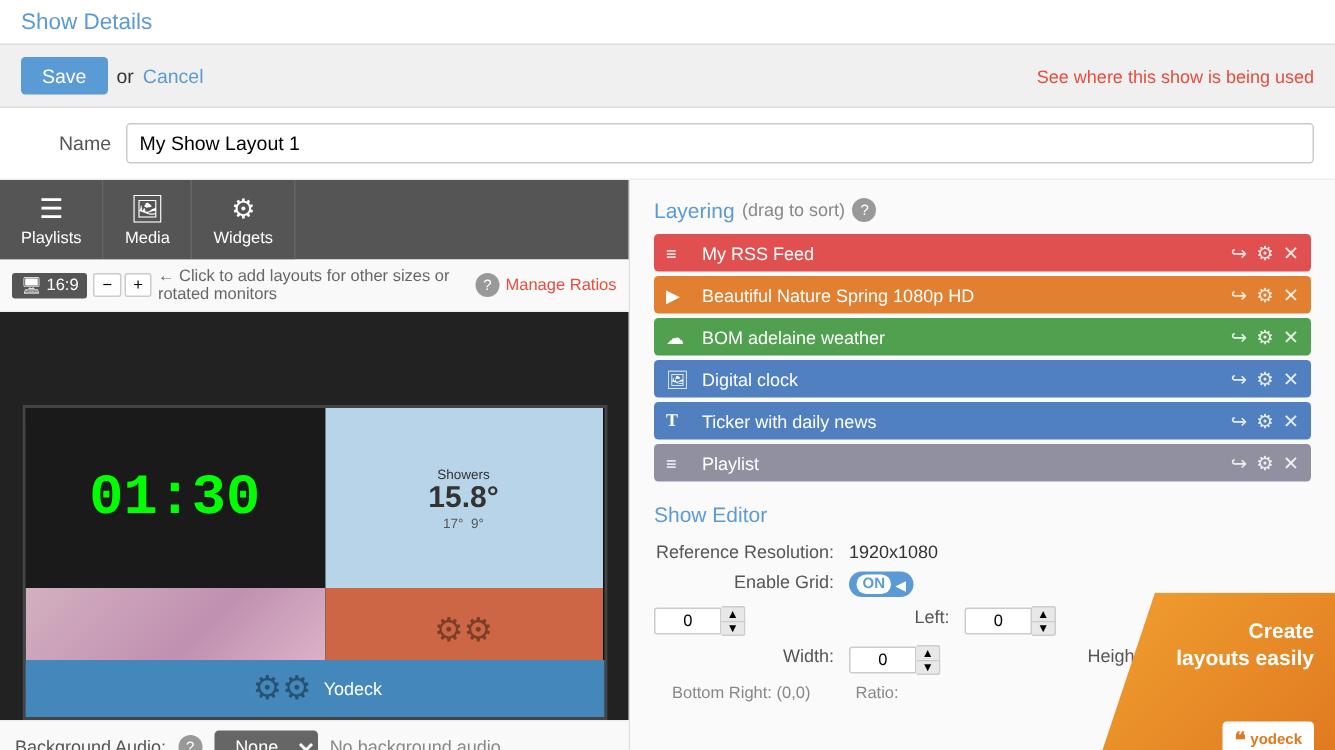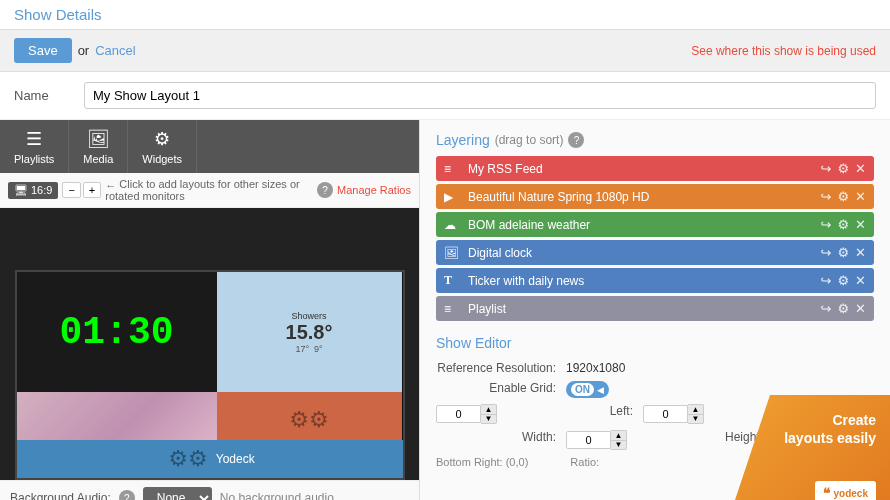--- a/index.html
+++ b/index.html
@@ -6,21 +6,21 @@
     body { font-family: Arial, sans-serif; font-size: 13px; background: #f5f5f5; color: #333; width: 890px; height: 500px; overflow: hidden; }
 
     .top-bar { background: #fff; border-bottom: 1px solid #ddd; padding: 6px 14px; }
     .page-title { color: #5b9bd5; font-size: 15px; font-weight: normal; }
 
     .action-bar { background: #f0f0f0; border-bottom: 1px solid #ddd; padding: 8px 14px; display: flex; justify-content: space-between; align-items: center; }
     .save-btn { background: #5b9bd5; color: #fff; border: none; padding: 5px 14px; border-radius: 3px; cursor: pointer; font-size: 13px; }
     .see-where { color: #e74c3c; font-size: 12px; cursor: pointer; }
 
     .name-row { background: #fff; border-bottom: 1px solid #eee; padding: 10px 14px; display: flex; align-items: center; }
-    .name-label { width: 60px; text-align: left; margin-right: 10px; color: #555; }
+    .name-label { width: 60px; text-align: right; margin-right: 10px; color: #555; }
     .name-input { flex: 1; border: 1px solid #ccc; padding: 5px 8px; border-radius: 3px; font-size: 13px; }
 
     .main-content { display: flex; height: calc(500px - 105px); }
 
     .left-panel { width: 420px; background: #fff; border-right: 1px solid #ddd; display: flex; flex-direction: column; }
 
     .toolbar { background: #555; display: flex; align-items: stretch; }
     .toolbar-btn { background: #555; color: #fff; border: none; padding: 8px 14px; cursor: pointer; display: flex; flex-direction: column; align-items: center; font-size: 11px; gap: 3px; border-right: 1px solid #666; }
     .toolbar-btn .icon { font-size: 18px; }
 
@@ -84,21 +84,21 @@
     .toggle-switch { display: inline-flex; align-items: center; background: #5b9bd5; border-radius: 10px; padding: 2px 5px; gap: 3px; font-size: 10px; color: #fff; cursor: pointer; }
     .toggle-on { background: #fff; color: #5b9bd5; border-radius: 8px; padding: 1px 4px; font-size: 10px; font-weight: bold; }
 
     .num-input-group { display: flex; align-items: center; }
     .num-input { width: 45px; border: 1px solid #ccc; padding: 2px 4px; text-align: center; font-size: 11px; border-radius: 2px 0 0 2px; }
     .num-spinners { display: flex; flex-direction: column; }
     .num-spin-btn { background: #e8e8e8; border: 1px solid #ccc; border-left: none; width: 16px; height: 10px; display: flex; align-items: center; justify-content: center; font-size: 8px; cursor: pointer; line-height: 1; }
     .num-spin-btn:first-child { border-radius: 0 2px 0 0; border-bottom: none; }
     .num-spin-btn:last-child { border-radius: 0 0 2px 0; }
 
-    .bottom-info { font-size: 11px; color: #888; display: flex; gap: 42px; margin-top: 4px; }
+    .bottom-info { font-size: 11px; color: #888; display: flex; gap: 30px; margin-top: 4px; margin-left: 12px; }
 
     
     .promo-block { position: absolute; bottom: 0; right: 0; width: 160px; height: 120px; background: linear-gradient(135deg, #f0a030 0%, #e07820 100%); display: flex; flex-direction: column; align-items: flex-end; justify-content: space-between; clip-path: polygon(40px 0, 100% 0, 100% 100%, 0 100%); padding: 16px 14px 10px 30px; }
     .promo-text { color: #fff; font-size: 14px; font-weight: bold; text-align: right; line-height: 1.3; }
     .promo-logo { background: #fff; color: #e07820; font-size: 10px; font-weight: bold; padding: 4px 8px; border-radius: 3px; display: flex; align-items: center; gap: 3px; }
     .promo-logo-icon { font-size: 14px; }
   </style>
 </head>
 <body>
 

